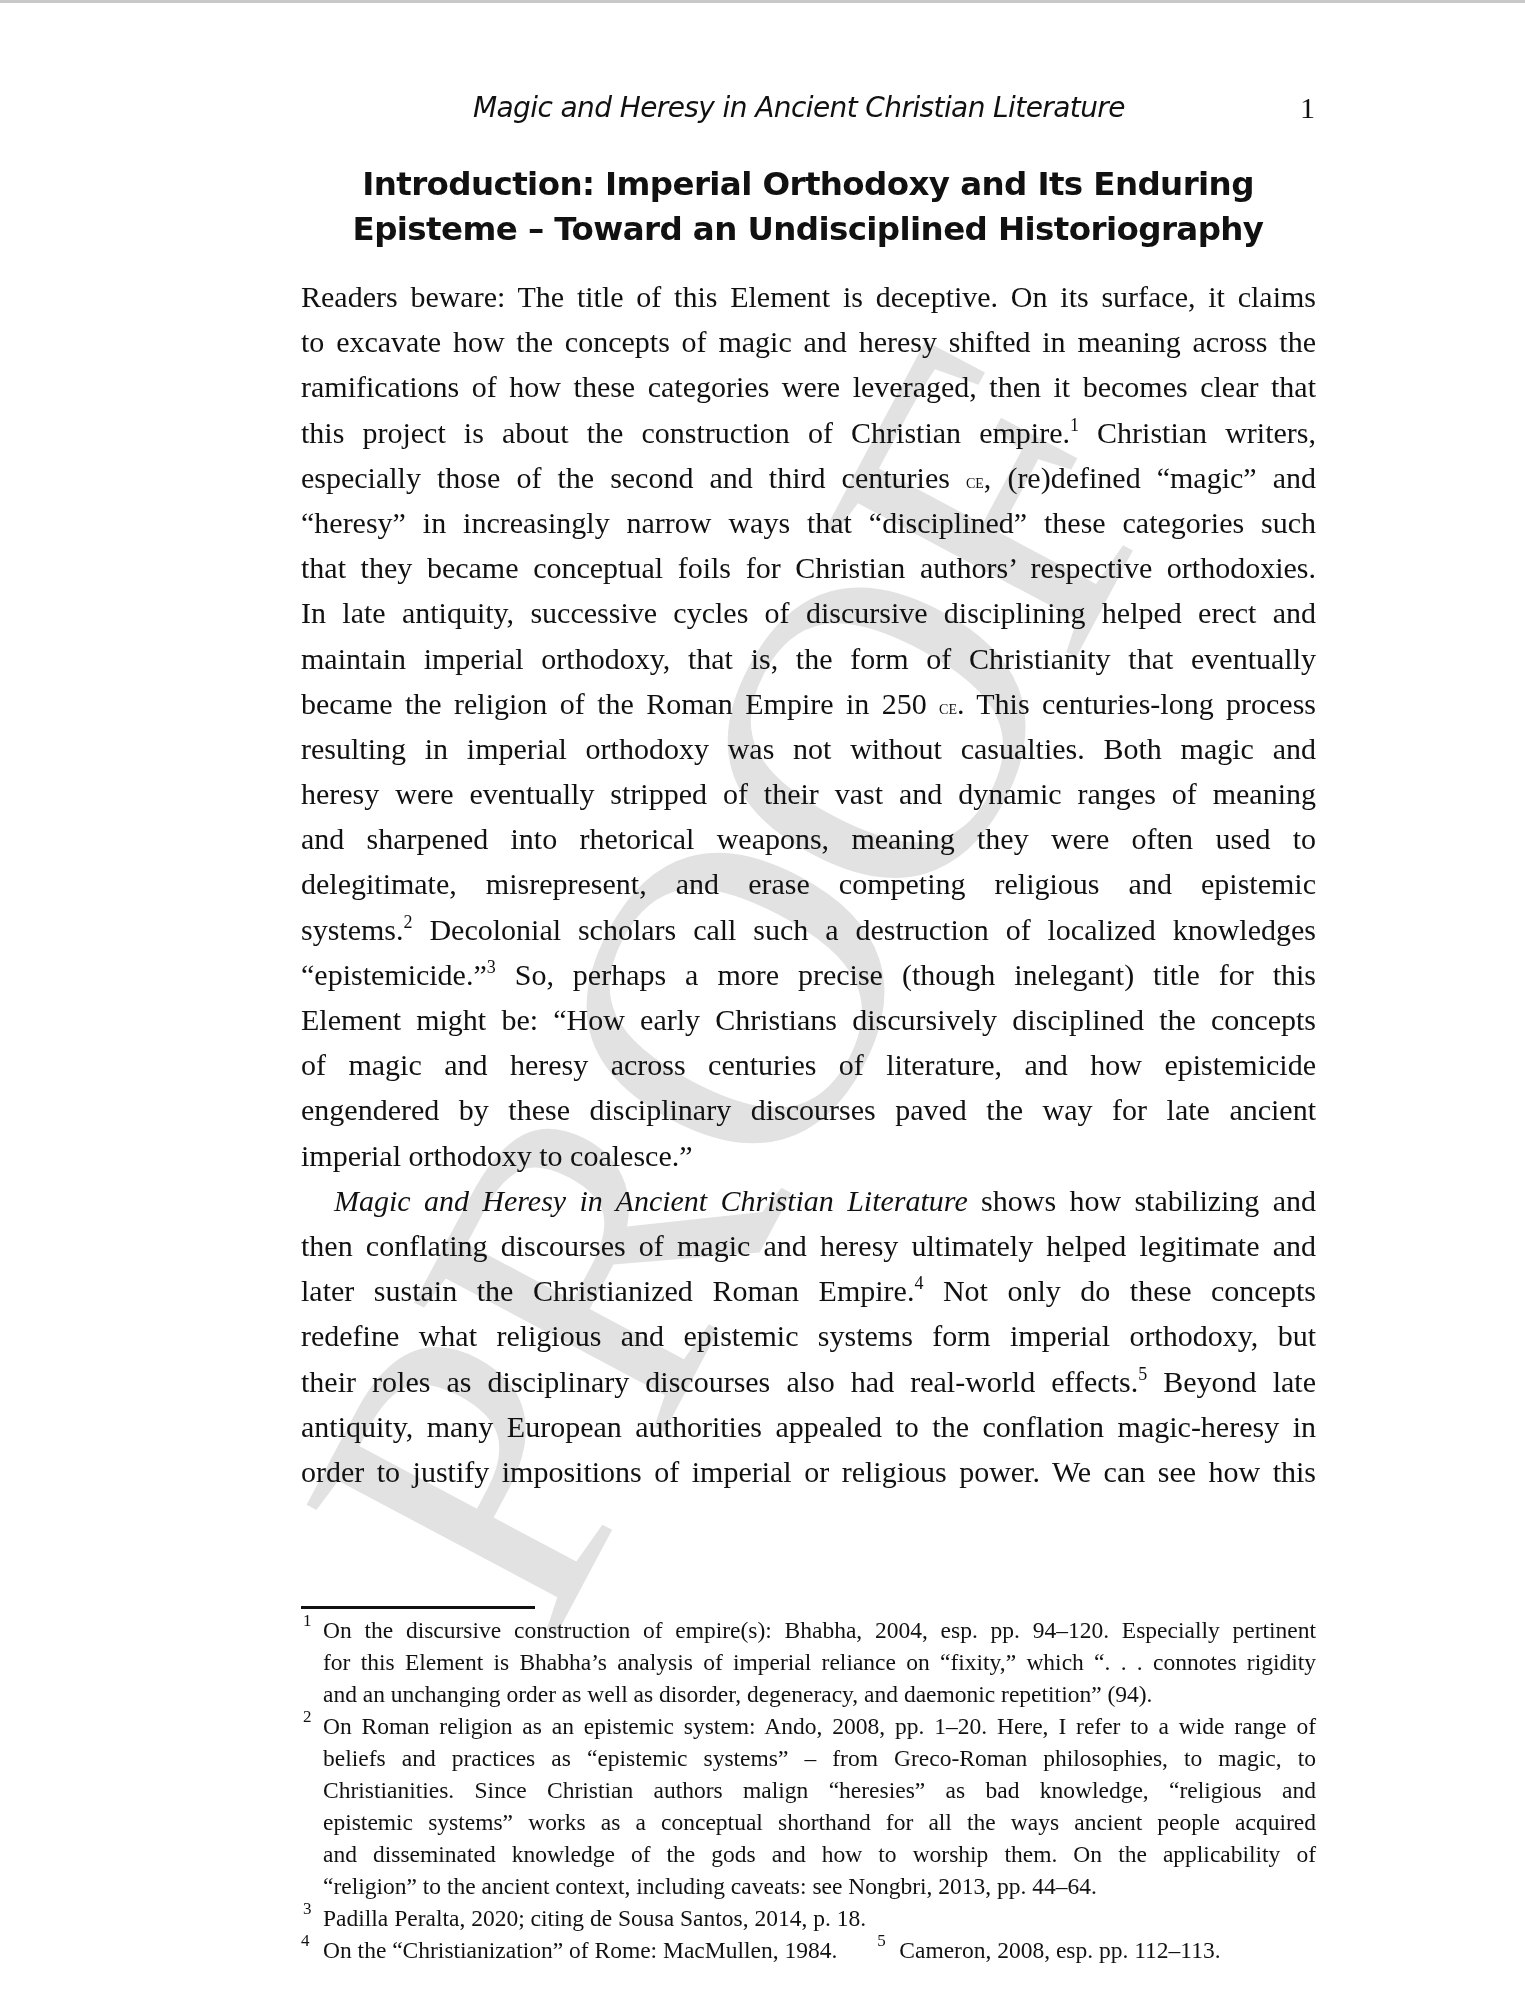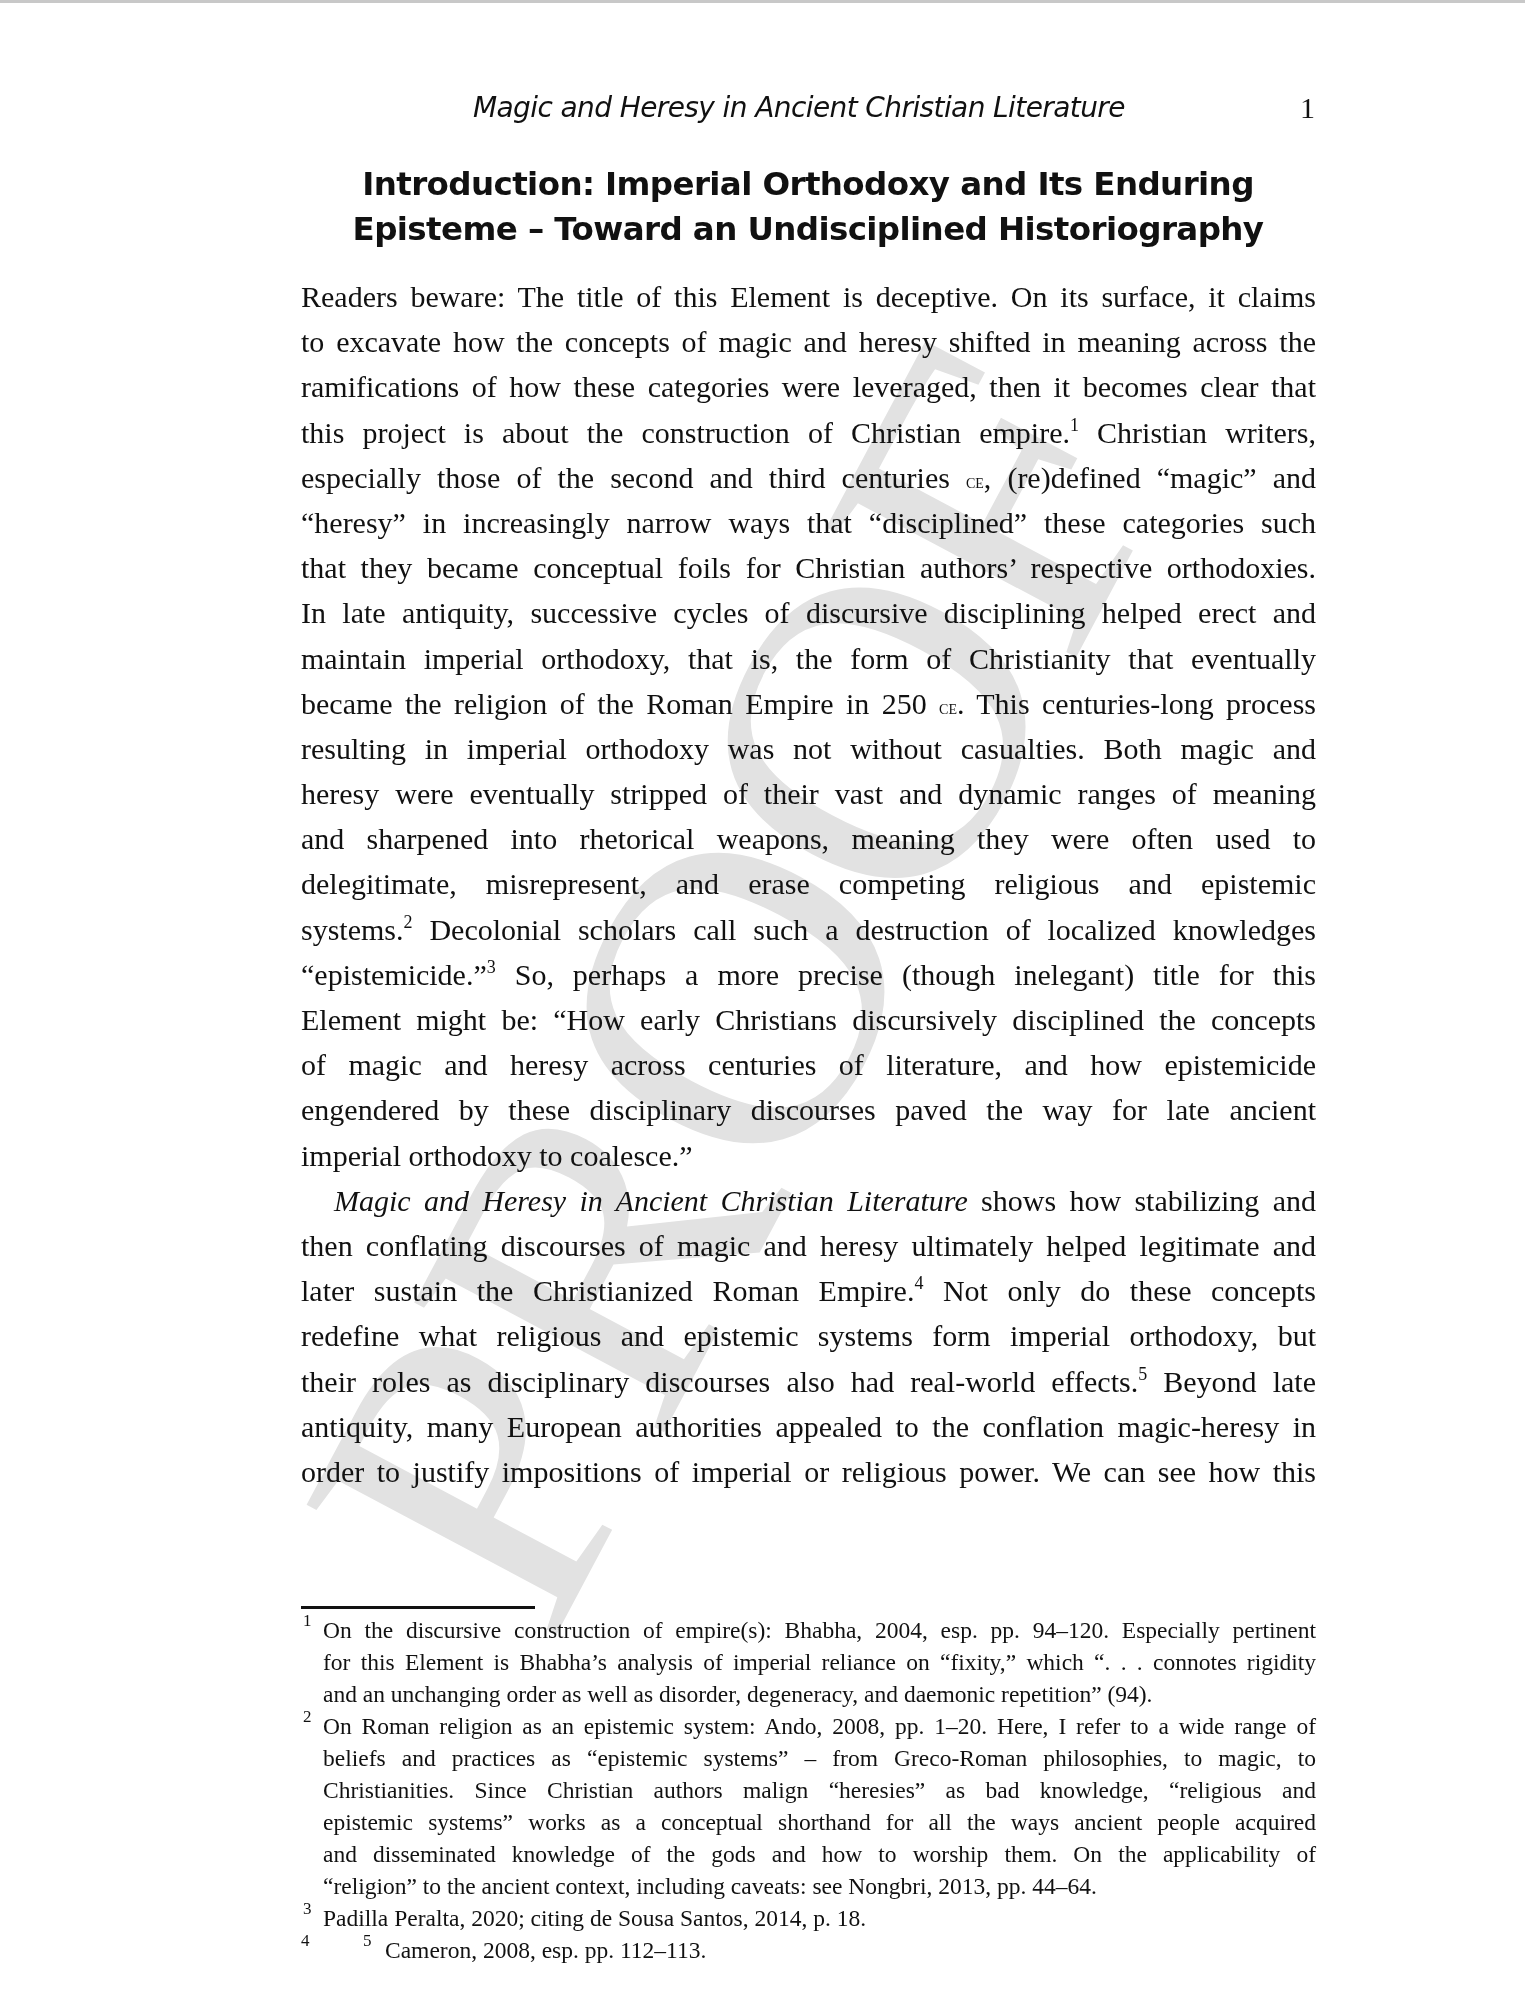--- a/index.html
+++ b/index.html
@@ -124,19 +124,20 @@
     <span class="fn-line">and disseminated knowledge of the gods and how to worship them. On the applicability of</span>
     <span class="fn-line last">“religion” to the ancient context, including caveats: see Nongbri, 2013, pp. 44–64.</span>
   </div>
   <div class="fn">
     <span class="fn-mark">3</span>
     <span class="fn-line last">Padilla Peralta, 2020; citing de Sousa Santos, 2014, p. 18.</span>
   </div>
   <div class="fn-row">
     <span class="fn-inline">
       <span class="fn-mark2">4</span>
+      <span>On the “Christianization” of Rome: MacMullen, 1984.</span>
     </span>
     <span class="fn-inline fn5">
       <span class="fn-mark2">5</span>
       <span>Cameron, 2008, esp. pp. 112–113.</span>
     </span>
   </div>
 </div>
 
 </body></html>

